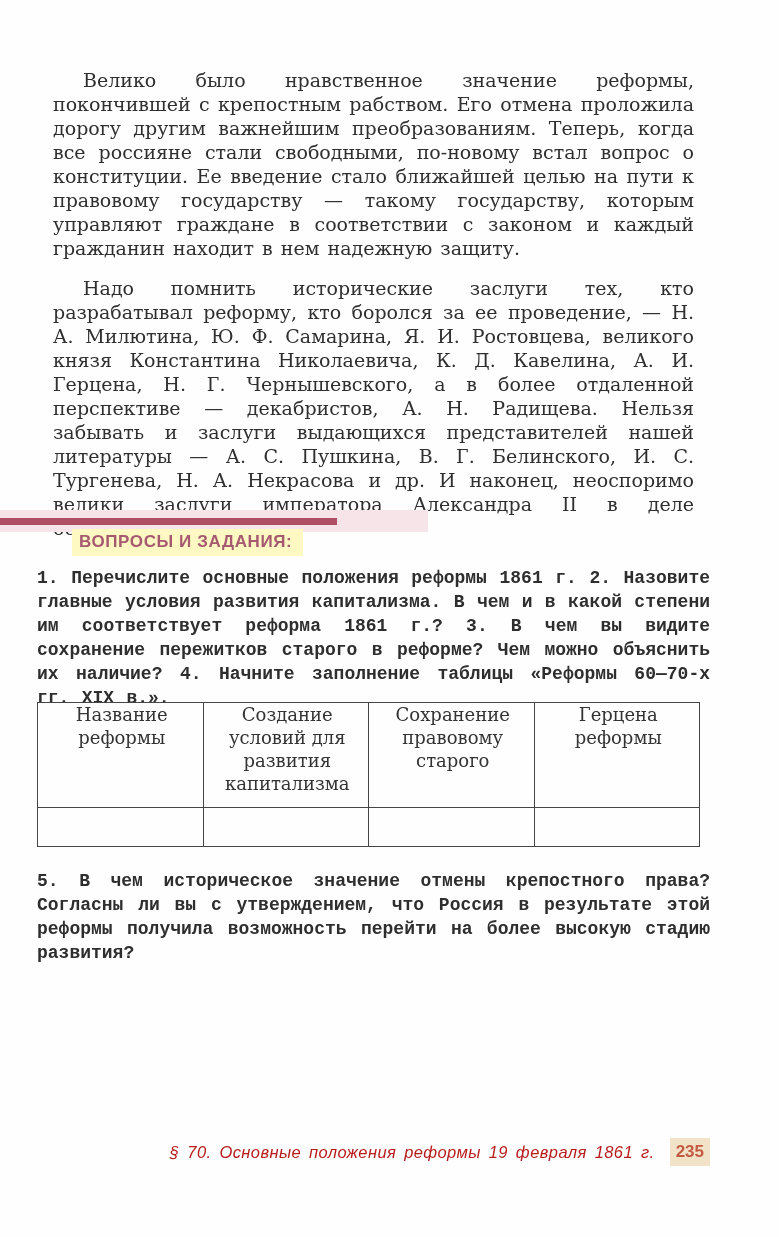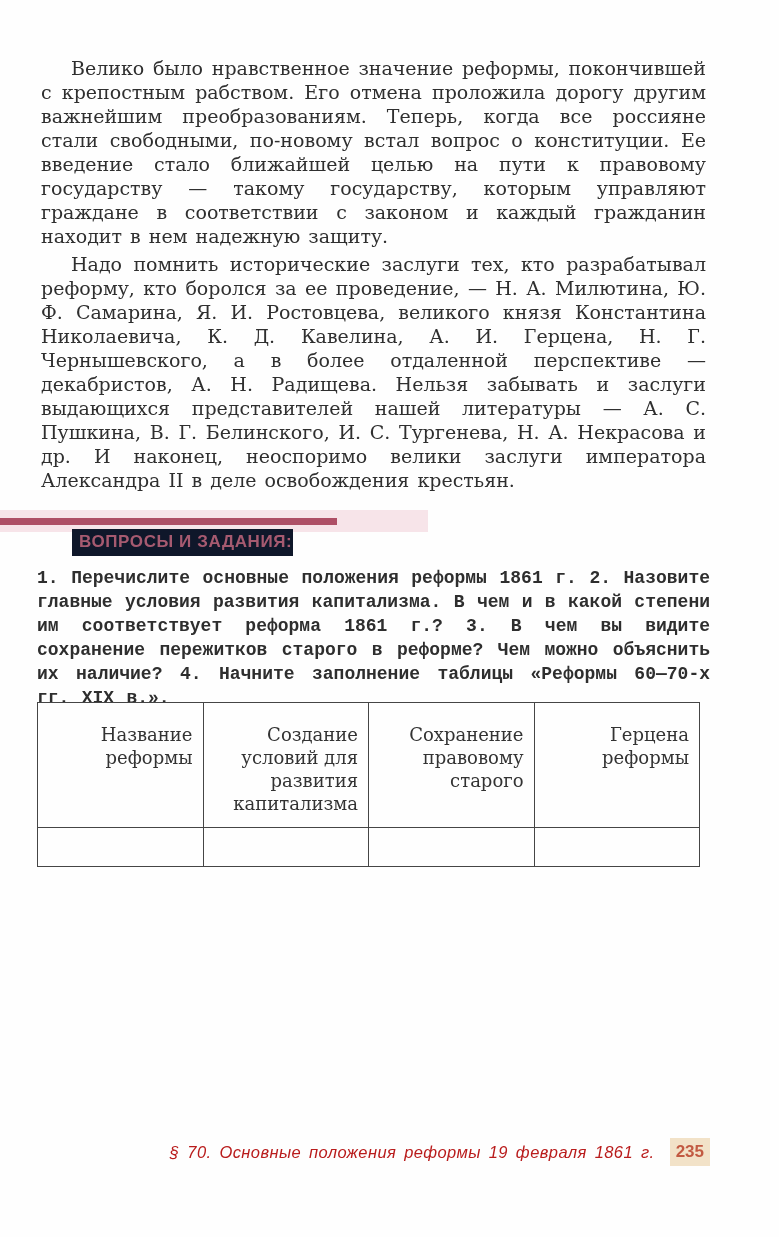--- a/index.html
+++ b/index.html
@@ -18,21 +18,21 @@
   }
 
   
   .text-block {
     position: absolute;
     top: 52px;
     left: 37px;
     width: 673px;
   }
   .body-par {
-    margin: 4px;
+    margin: 16px;
     font-size: 19px;
     line-height: 24px;
     text-align: justify;
     word-spacing: 2px;
     text-indent: 30px;
   }
 
   
   .divider-glow {
     position: absolute;
@@ -50,28 +50,28 @@
     height: 7px;
     background: #ae4f66;
   }
 
   
   .q-heading {
     position: absolute;
     top: 529px;
     left: 72px;
     display: inline-block;
-    background: #0f172a;
+    background: #fef9c3;
     color: #a65a70;
     font-family: "Liberation Sans", "DejaVu Sans", sans-serif;
     font-weight: bold;
     font-size: 17px;
     line-height: 22px;
     letter-spacing: 0.6px;
-    padding: 2px 1px 3px 7px;
+    padding: 2px 11px 3px 7px;
   }
 
   
   .q-text {
     position: absolute;
     left: 37px;
     width: 673px;
     margin: 0;
     font-size: 18px;
     line-height: 24px;
@@ -94,22 +94,22 @@
     table-layout: fixed;
   }
   .reforms-table th,
   .reforms-table td {
     border: 1.6px solid #454545;
     width: 25%;
   }
   .reforms-table th {
     height: 96px;
     vertical-align: top;
-    text-align: right;
-    padding: 20px 10px 8px 13px;
+    text-align: center;
+    padding: 0 10px 8px 13px;
     font-size: 18px;
     line-height: 23px;
     font-weight: normal;
     color: #333333;
   }
   .reforms-table td.empty-cell {
     height: 36px;
   }
 
   
@@ -170,19 +170,20 @@
       </tr>
       <tr>
         <td class="empty-cell"></td>
         <td class="empty-cell"></td>
         <td class="empty-cell"></td>
         <td class="empty-cell"></td>
       </tr>
     </tbody>
   </table>
 
+  <p class="q-text q-five">5. В чем историческое значение отмены крепостного права? Согласны ли вы с утверждением, что Россия в результате этой реформы получила возможность перейти на более высокую стадию развития?</p>
 
   <div class="footer">
     <span class="footer-title">§ 70. Основные положения реформы 19 февраля 1861 г.</span>
     <span class="page-num">235</span>
   </div>
 
 </div>
 
 </body></html>

